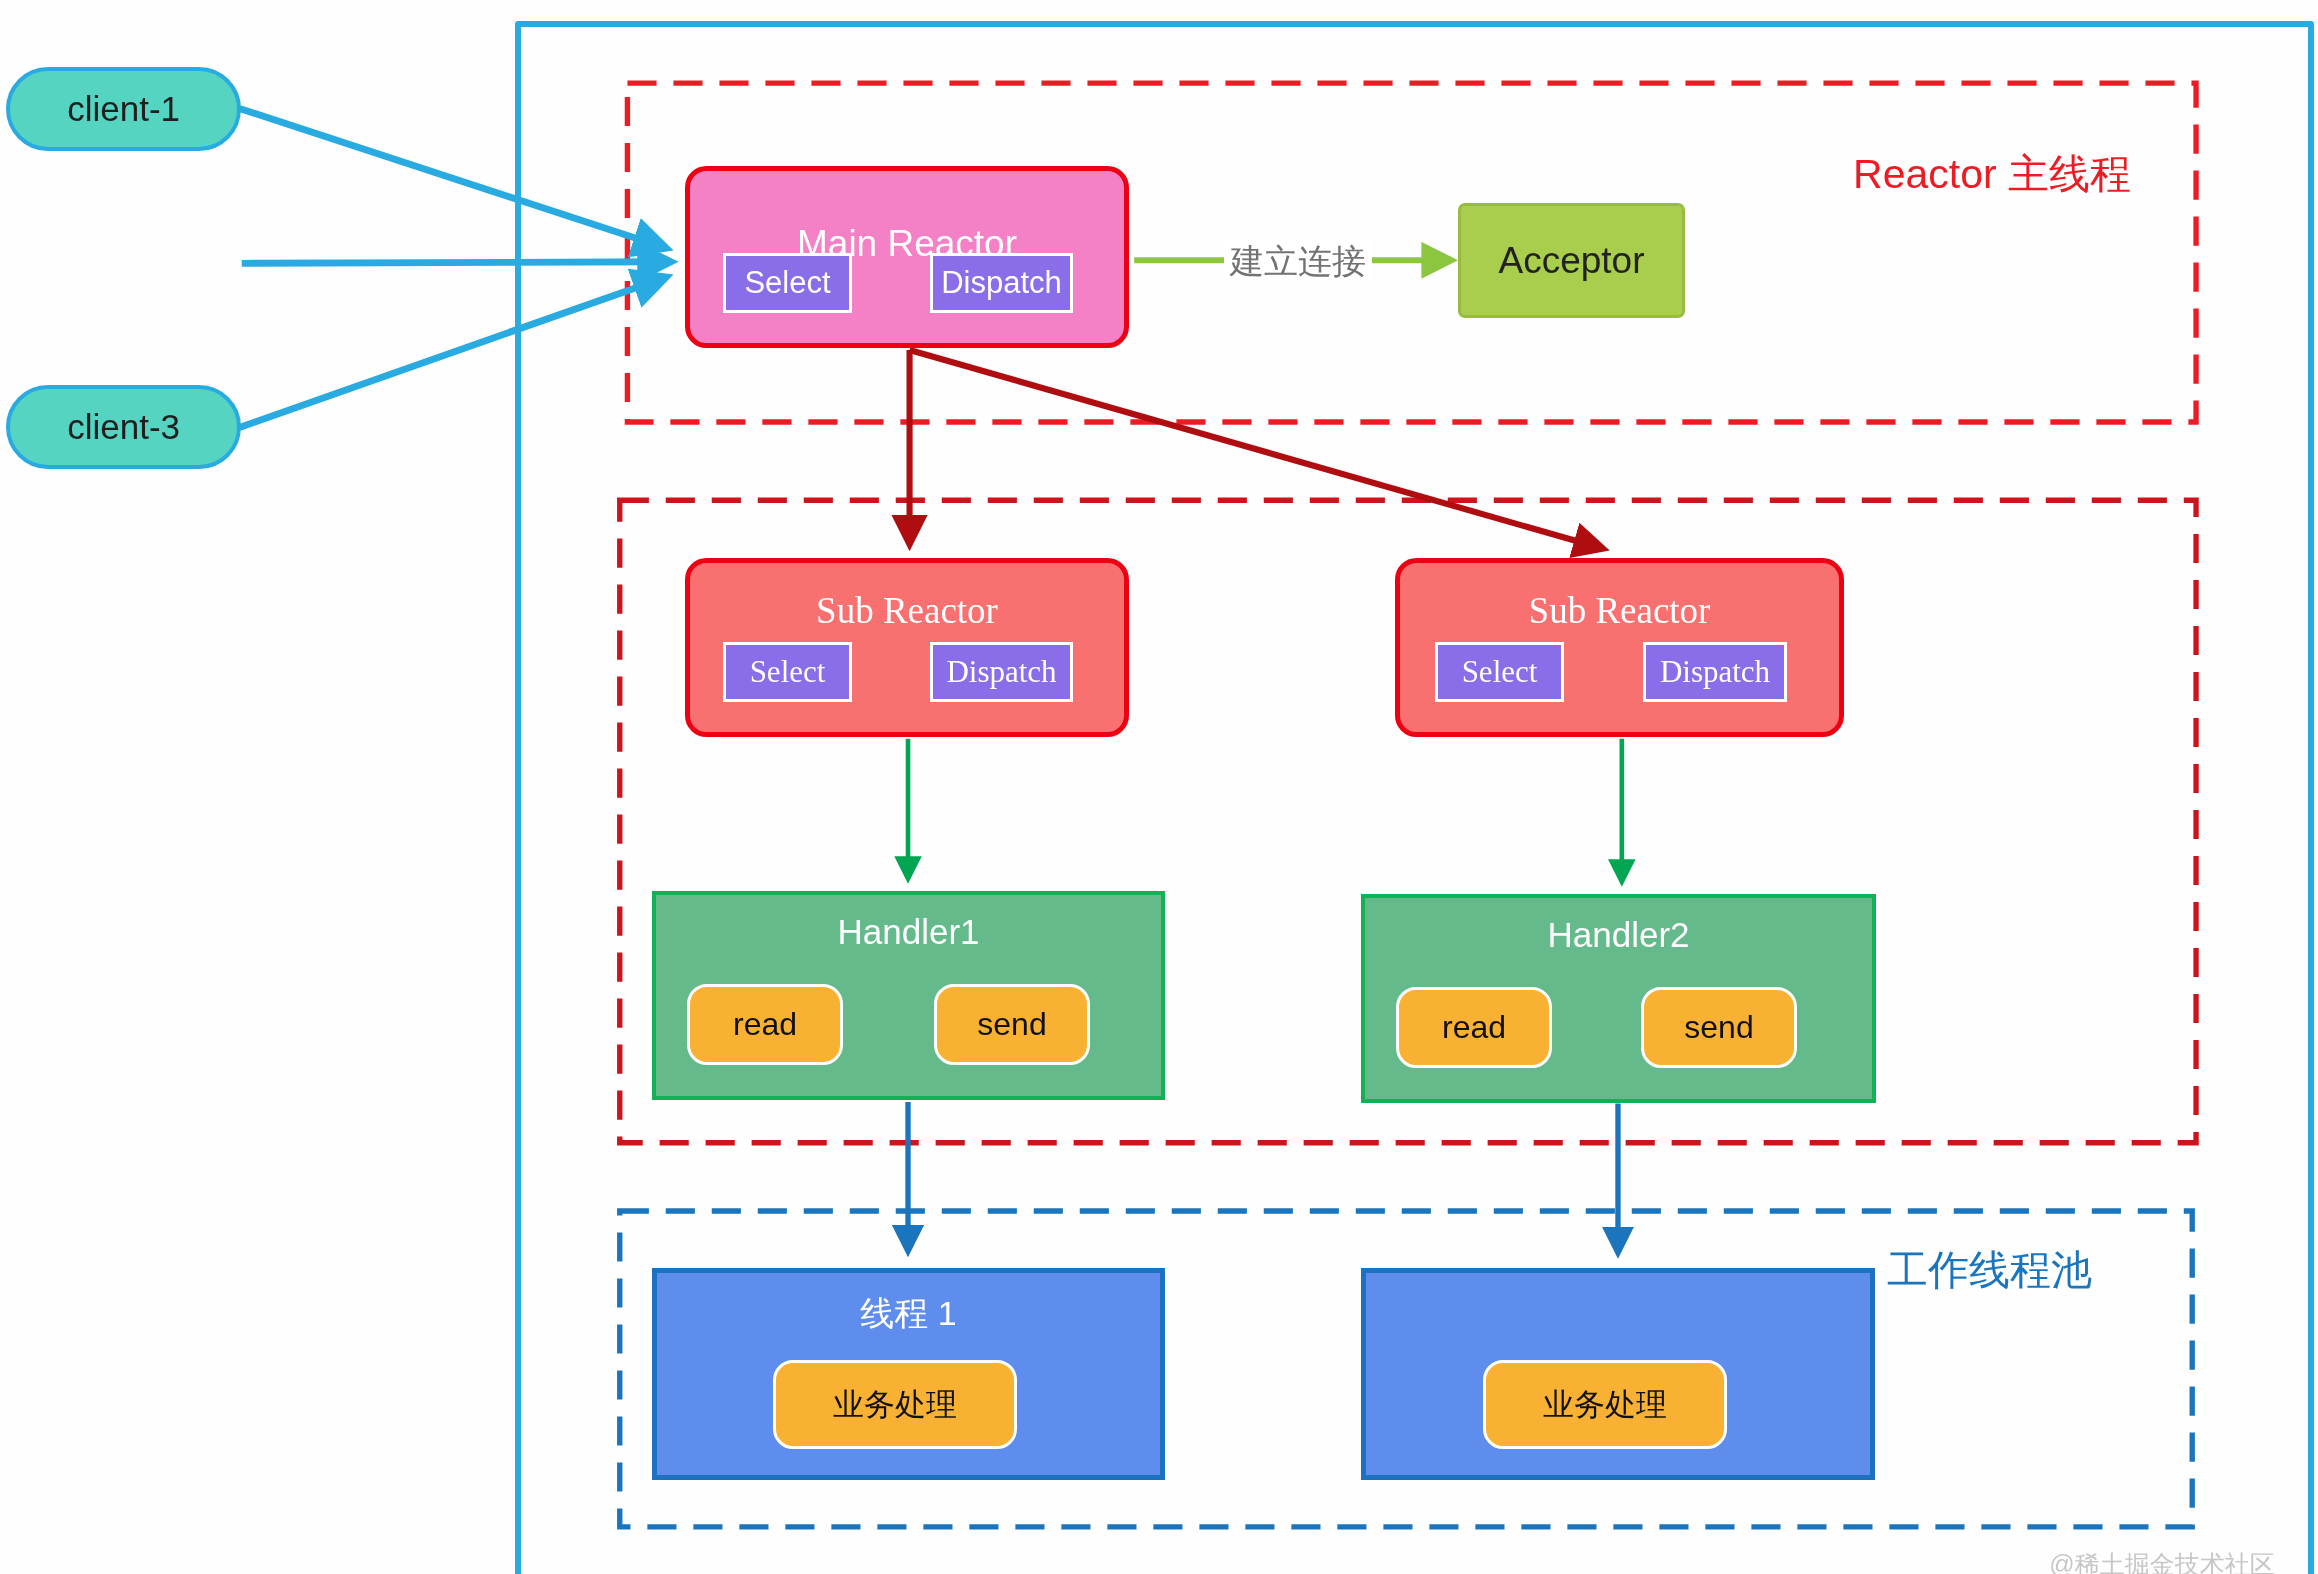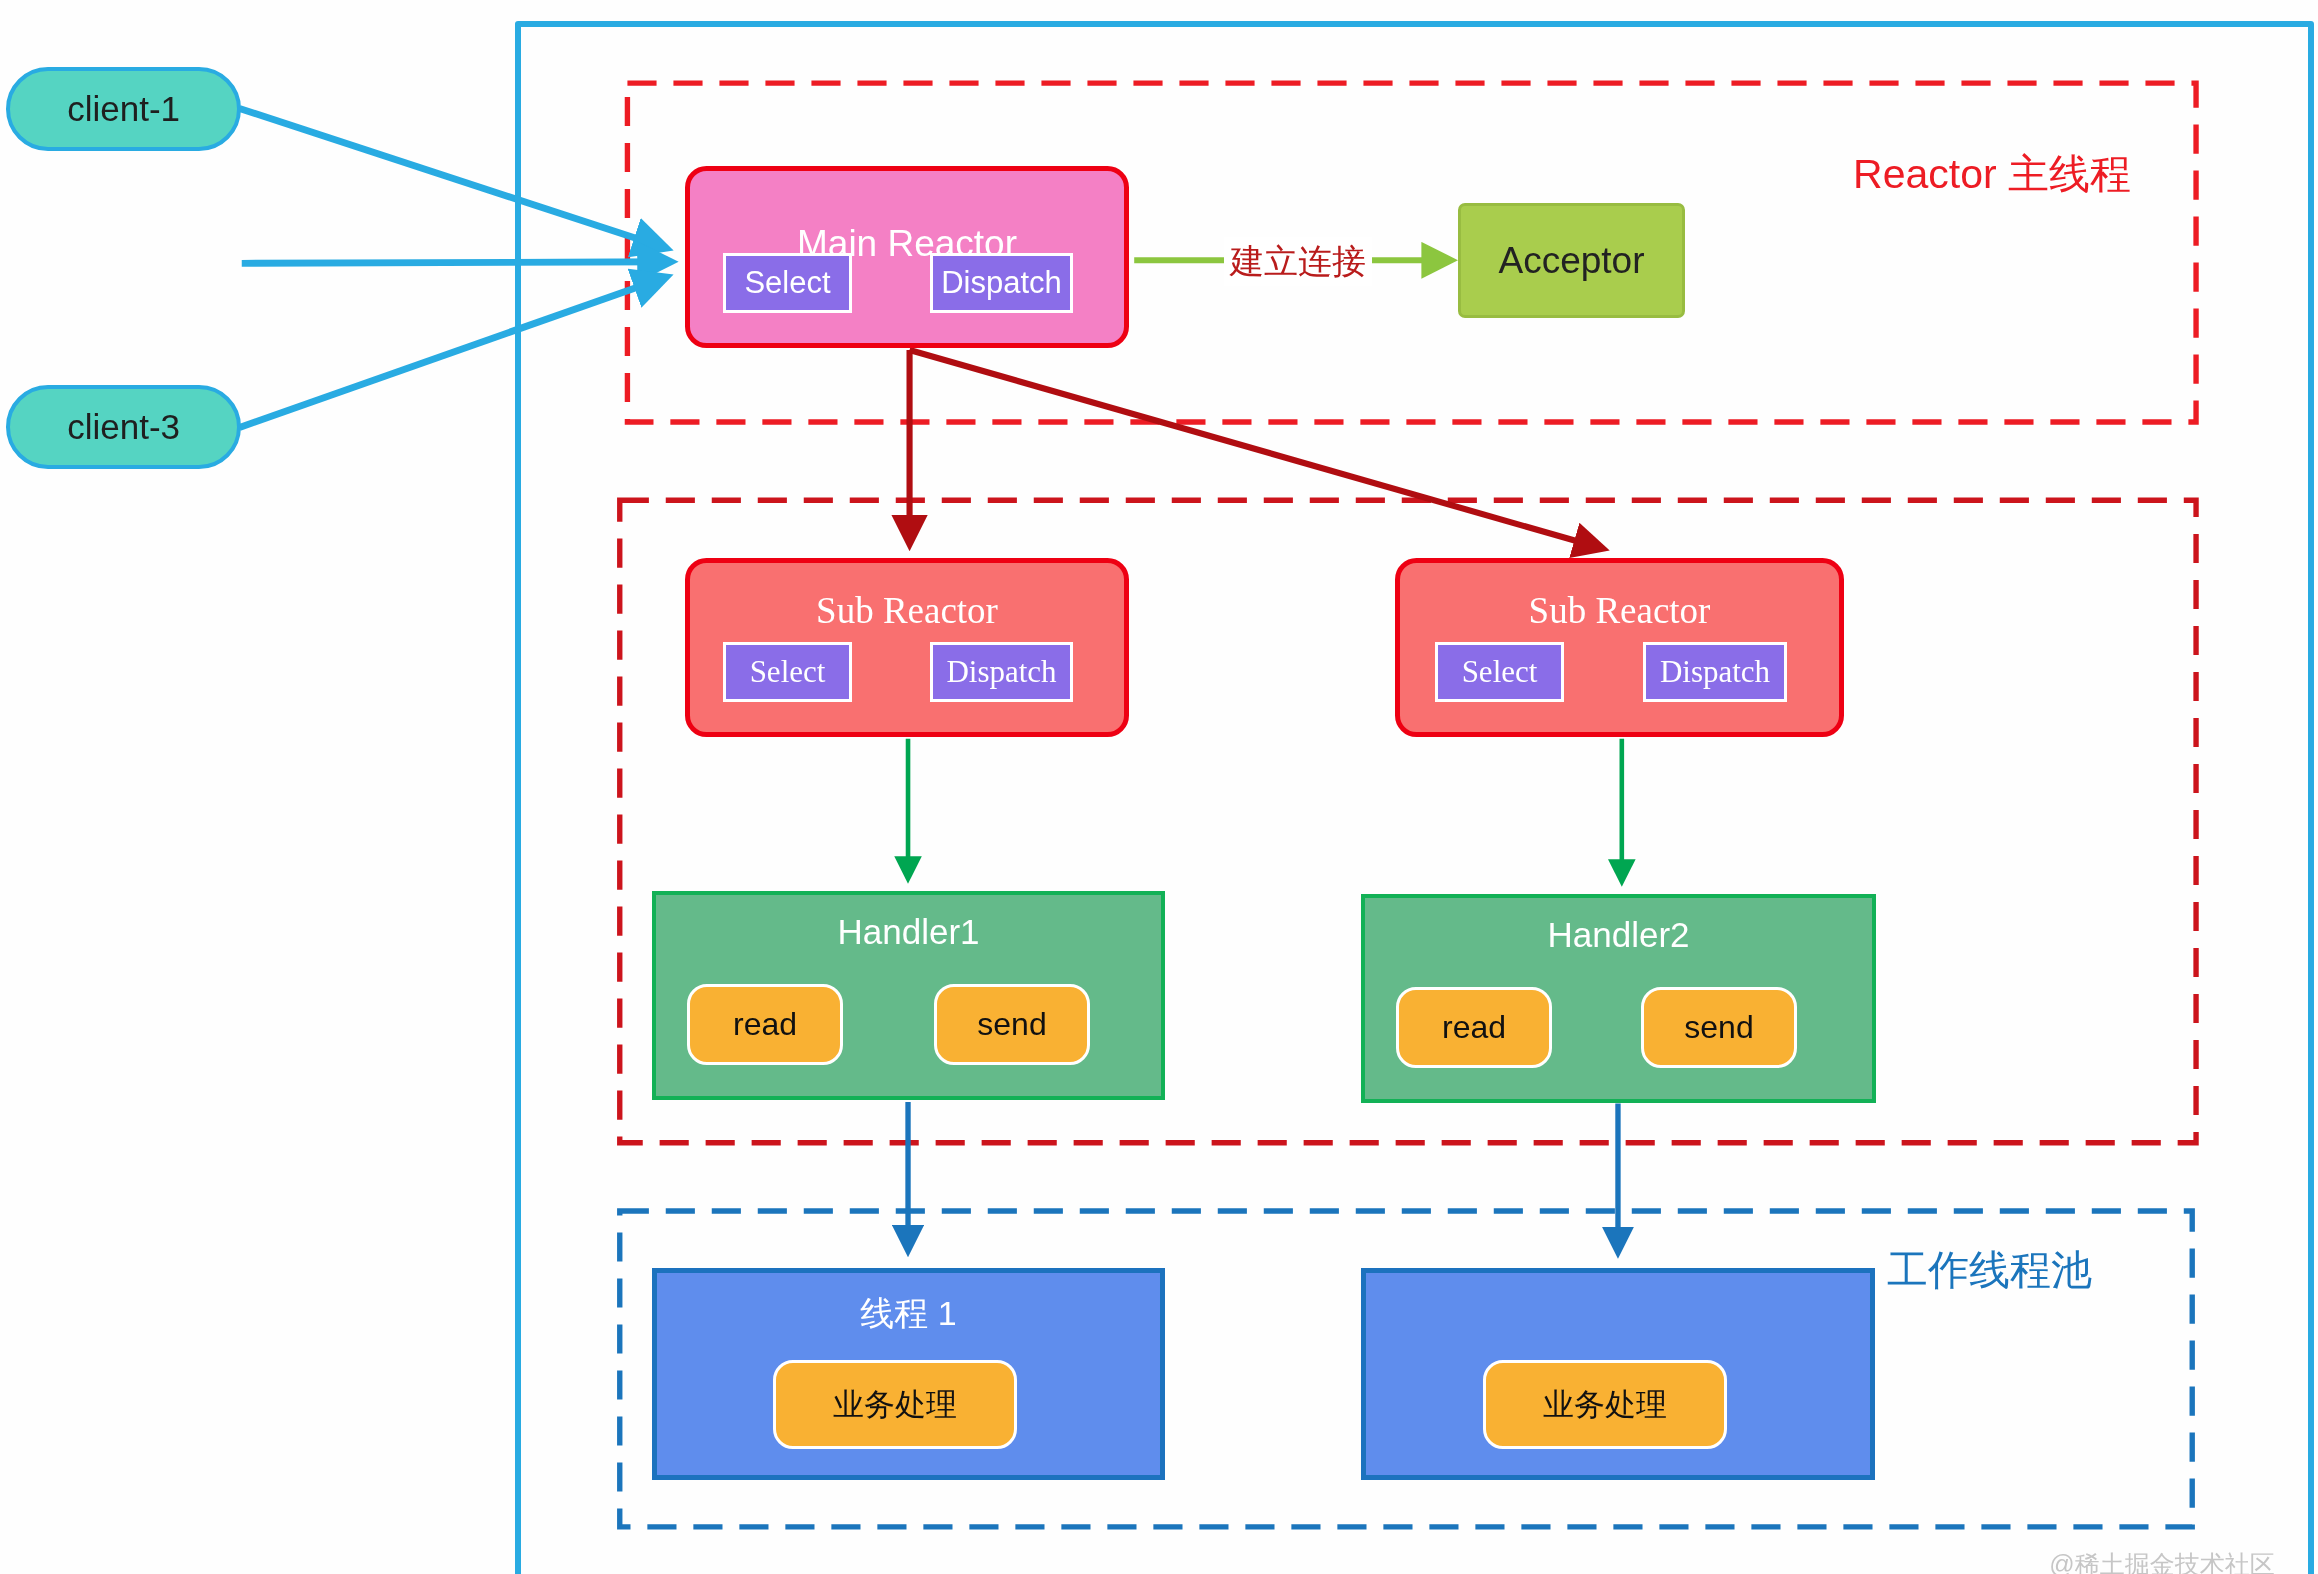--- a/index.html
+++ b/index.html
@@ -46,21 +46,21 @@
   .node-title{position:absolute;left:0;right:0;text-align:center;color:#FFFFFF;font-size:37px;}
   .rbtn{position:absolute;background:var(--purple);border:3.1px solid #FFFFFF;color:#FFFFFF;font-size:31px;
     display:flex;align-items:center;justify-content:center;box-sizing:border-box;}
   .handler{background:var(--handler-fill);border:4.6px solid var(--handler-border);}
   .thread{background:var(--thread-fill);border:5.4px solid #1C72BE;}
   .obtn{position:absolute;background:var(--orange);border:3.8px solid #FFFFFF;border-radius:20px;color:#111;
     display:flex;align-items:center;justify-content:center;box-sizing:border-box;}
   .acceptor{background:var(--acceptor);border:3.1px solid var(--acceptor-border);border-radius:7px;
     display:flex;align-items:center;justify-content:center;color:#222;font-size:37px;z-index:3;}
 
-  .conn-label{z-index:3;background:#FFFFFF;color:#b91c1c;font-size:34px;padding:1.5px 6.1px;white-space:nowrap;}
+  .conn-label{z-index:3;background:#FFFFFF;color:#737373;font-size:34px;padding:1.5px 6.1px;white-space:nowrap;}
   .watermark{z-index:4;color:#C6C6C6;font-size:25px;white-space:nowrap;}
 </style>
 </head>
 <body>
 
 <div class="canvas">
 
   <div class="abs outer-box"></div>
 
   <svg class="abs arrow-layer" width="2319" height="1574" viewBox="0 0 3024 2053" xmlns="http://www.w3.org/2000/svg">

